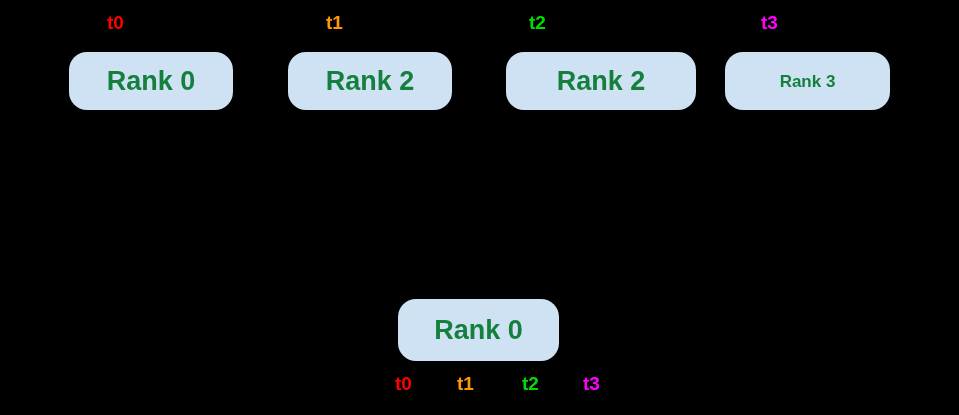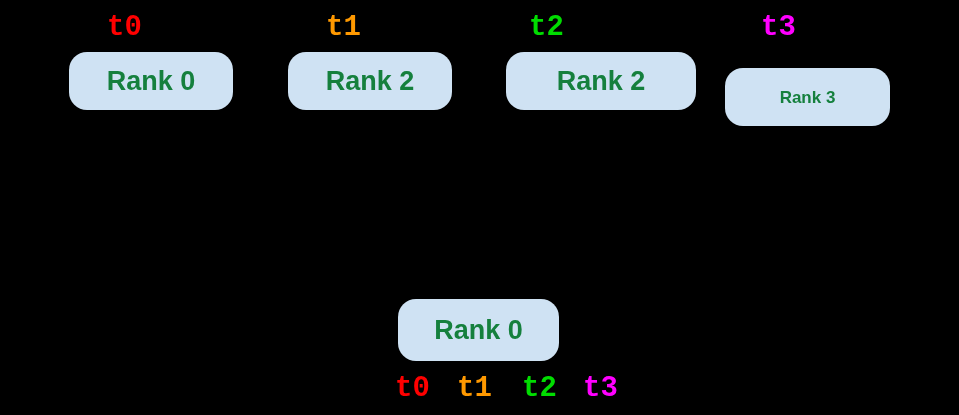--- a/index.html
+++ b/index.html
@@ -26,34 +26,33 @@
     justify-content: center;
     color: #15803d;
     font-size: 27px;
     line-height: 1;
     white-space: nowrap;
     font-weight: bold;
   }
   #box-rank0 { left: 69px;  top: 52px; }
   #box-rank1 { left: 288px; top: 52px; }
   #box-rank2 { left: 506px; top: 52px; width: 190px; }
-  #box-rank3 { left: 725px; top: 52px; width: 165px; font-size: 17px; margin-top: 16px; }
+  #box-rank3 { left: 725px; top: 52px; width: 165px; font-size: 17px; }
   #box-bottom-rank0 {
     left: 398px;
     top: 299px;
     width: 161px;
     height: 62px;
   }
   .thread-label {
     position: absolute;
-    font-size: 29px;
+    font-size: 19px;
     font-weight: bold;
     line-height: 1;
     white-space: nowrap;
-    font-family: Liberation Mono, monospace;
   }
   #top-thread-t0 { left: 107px; top: 13px; }
   #top-thread-t1 { left: 326px; top: 13px; }
   #top-thread-t2 { left: 529px; top: 13px; }
   #top-thread-t3 { left: 761px; top: 13px; }
   #bottom-thread-t0 { left: 395px; top: 374px; }
   #bottom-thread-t1 { left: 457px; top: 374px; }
   #bottom-thread-t2 { left: 522px; top: 374px; }
   #bottom-thread-t3 { left: 583px; top: 374px; }
 </style>

